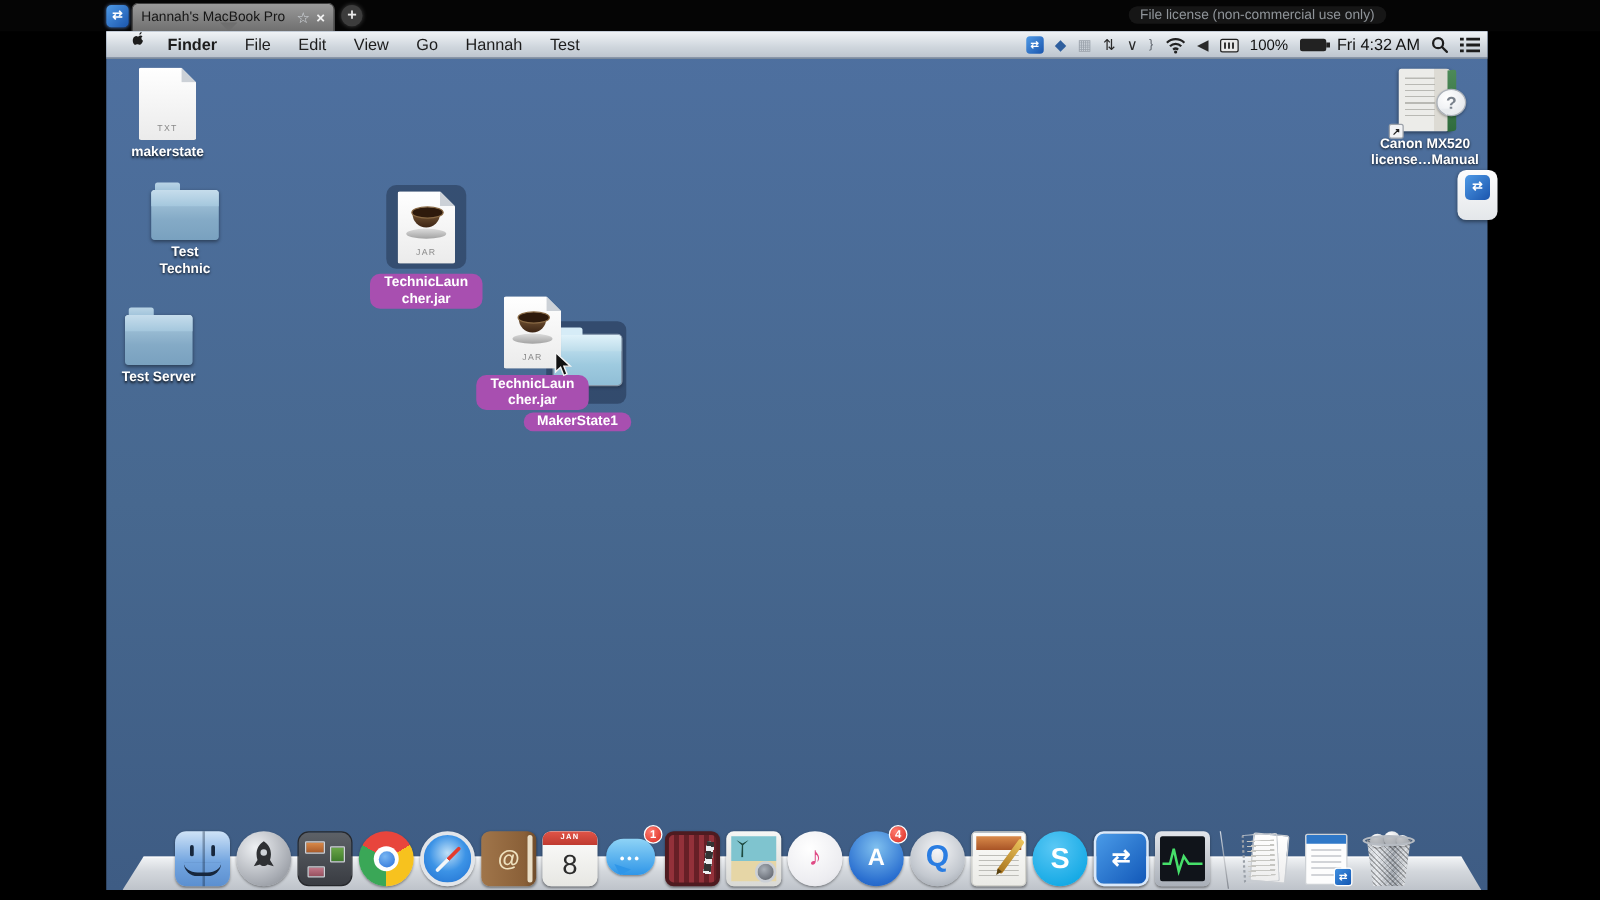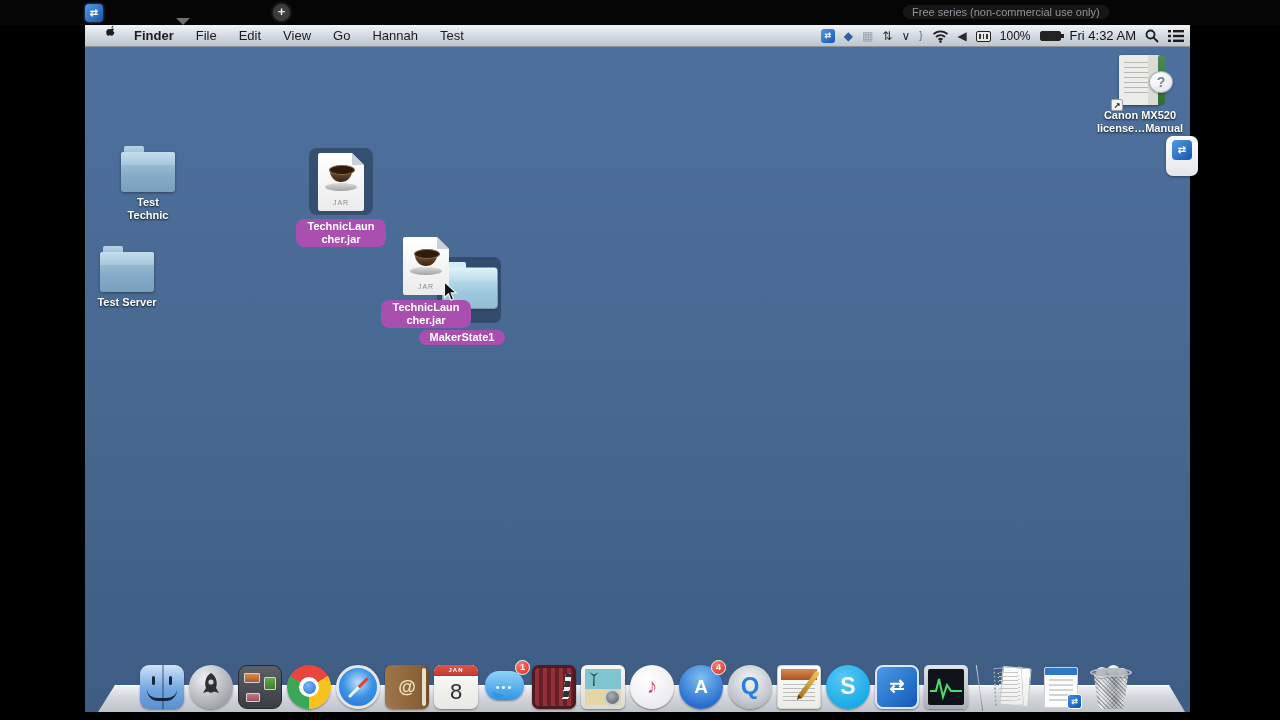--- a/index.html
+++ b/index.html
@@ -239,23 +239,28 @@
   .tr-rim { position:absolute; left:2px; top:3px; width:42px; height:9px; border-radius:50%;
     border:2px solid #b6bbc2; background:rgba(80,86,94,.35); }
   .tr-ball { position:absolute; border-radius:50%;
     background:radial-gradient(circle at 35% 30%,#ffffff,#c9cdd2); box-shadow:0 1px 1px rgba(0,0,0,.3); }
 </style>
 </head>
 <body>
 
 <div class="topbar">
   <div class="tv-appicon">⇄</div>
+  <div class="session-tab">
+    <span class="ttl">Hannah's MacBook Pro</span>
+    <span class="star">☆</span>
+    <span class="clz">×</span>
+  </div>
   <div class="tab-pointer"></div>
   <div class="newtab">+</div>
-  <div class="license">Free series (non-commercial use only)</div>
+  <div class="license">File license (non-commercial use only)</div>
 </div>
 
 <div class="screen">
 
   <div class="menubar">
     <div class="mb-left">
       <span class="apple">
         <svg width="13" height="15" viewBox="0 0 16 18">
             <path fill="#1c1c1c" d="M11.4.6c.2 1.2-.9 2.5-2.1 2.7-.2-1.3.9-2.5 2.1-2.7zM8.3 4.9c1-1 3-1.2 4-.3-1.6 1.1-1.4 3.5.5 4.4-.6 1.9-1.8 4.1-3.3 4.1-.9 0-1.2-.6-2.2-.6s-1.4.6-2.2.6C3.6 13.1 2 9.4 3.1 6.8c.7-1.5 2.3-2.5 3.6-2.2.7.2 1.1.5 1.6.3z"></path>
           </svg>
@@ -304,20 +309,27 @@
               <rect x="0" y="4.8" width="3" height="2.4"></rect>
               <rect x="5" y="4.8" width="11" height="2.4"></rect>
               <rect x="0" y="9.6" width="3" height="2.4"></rect>
               <rect x="5" y="9.6" width="11" height="2.4"></rect>
             </g>
           </svg>
       </span>
     </div>
   </div>
 
+  <div class="dicon" style="left:4px; top:29px;">
+    <div class="page">
+      <div class="fold"></div>
+      <div class="badge">TXT</div>
+    </div>
+    <div class="dlabel">makerstate</div>
+  </div>
 
   <div class="dicon" style="left:0px; top:119px;padding-left:36px;">
     <div class="folder" style="margin-top:8px;"></div>
     <div class="dlabel">Test Technic</div>
   </div>
 
   <div class="dicon" style="left:-3px; top:219px;">
     <div class="folder" style="margin-top:8px;"></div>
     <div class="dlabel">Test Server</div>
   </div>

